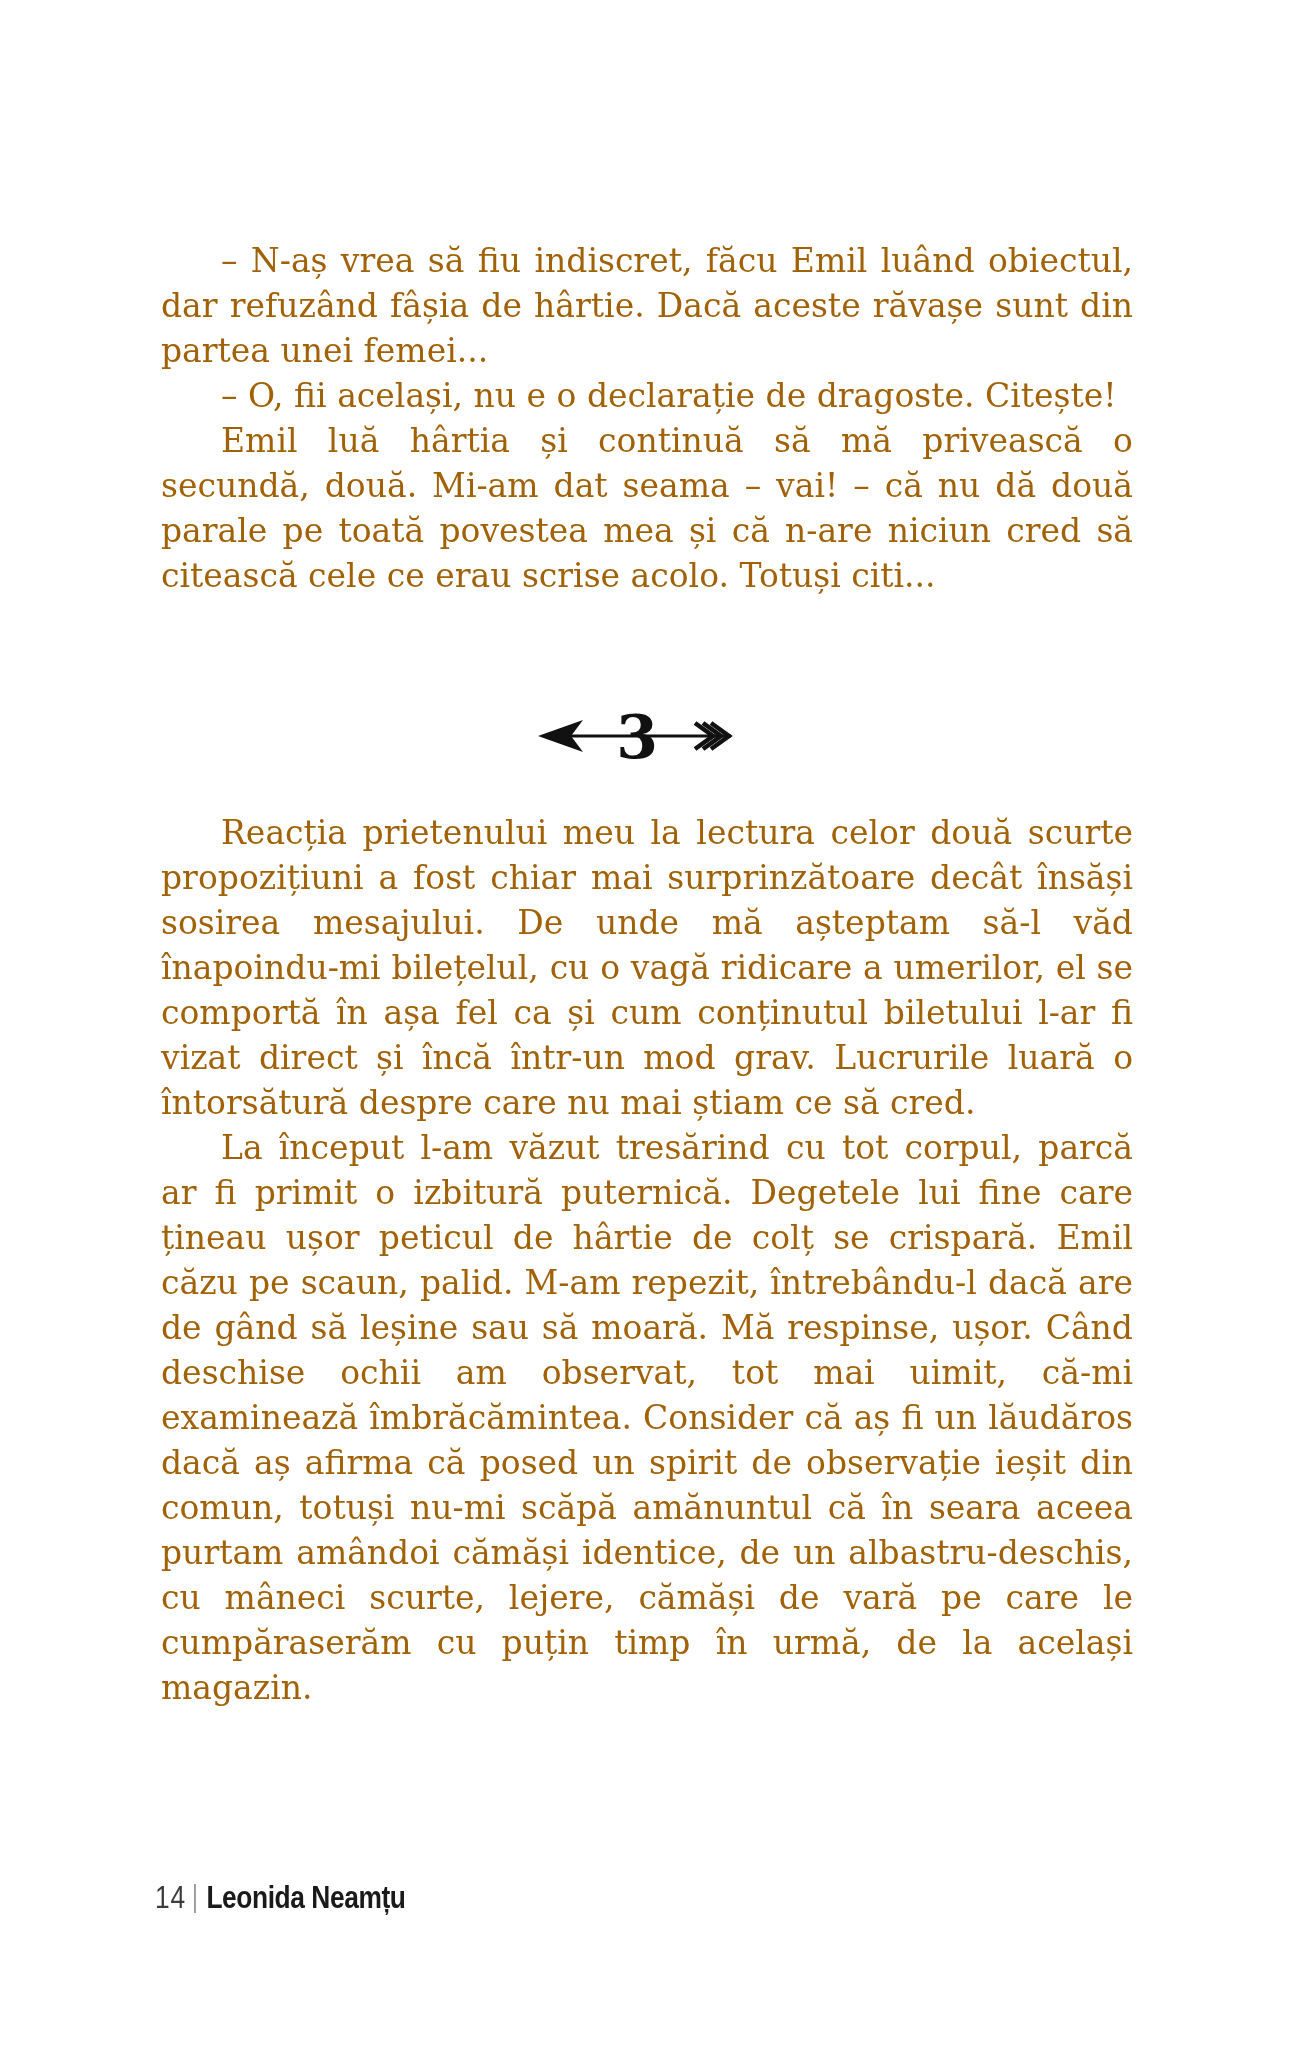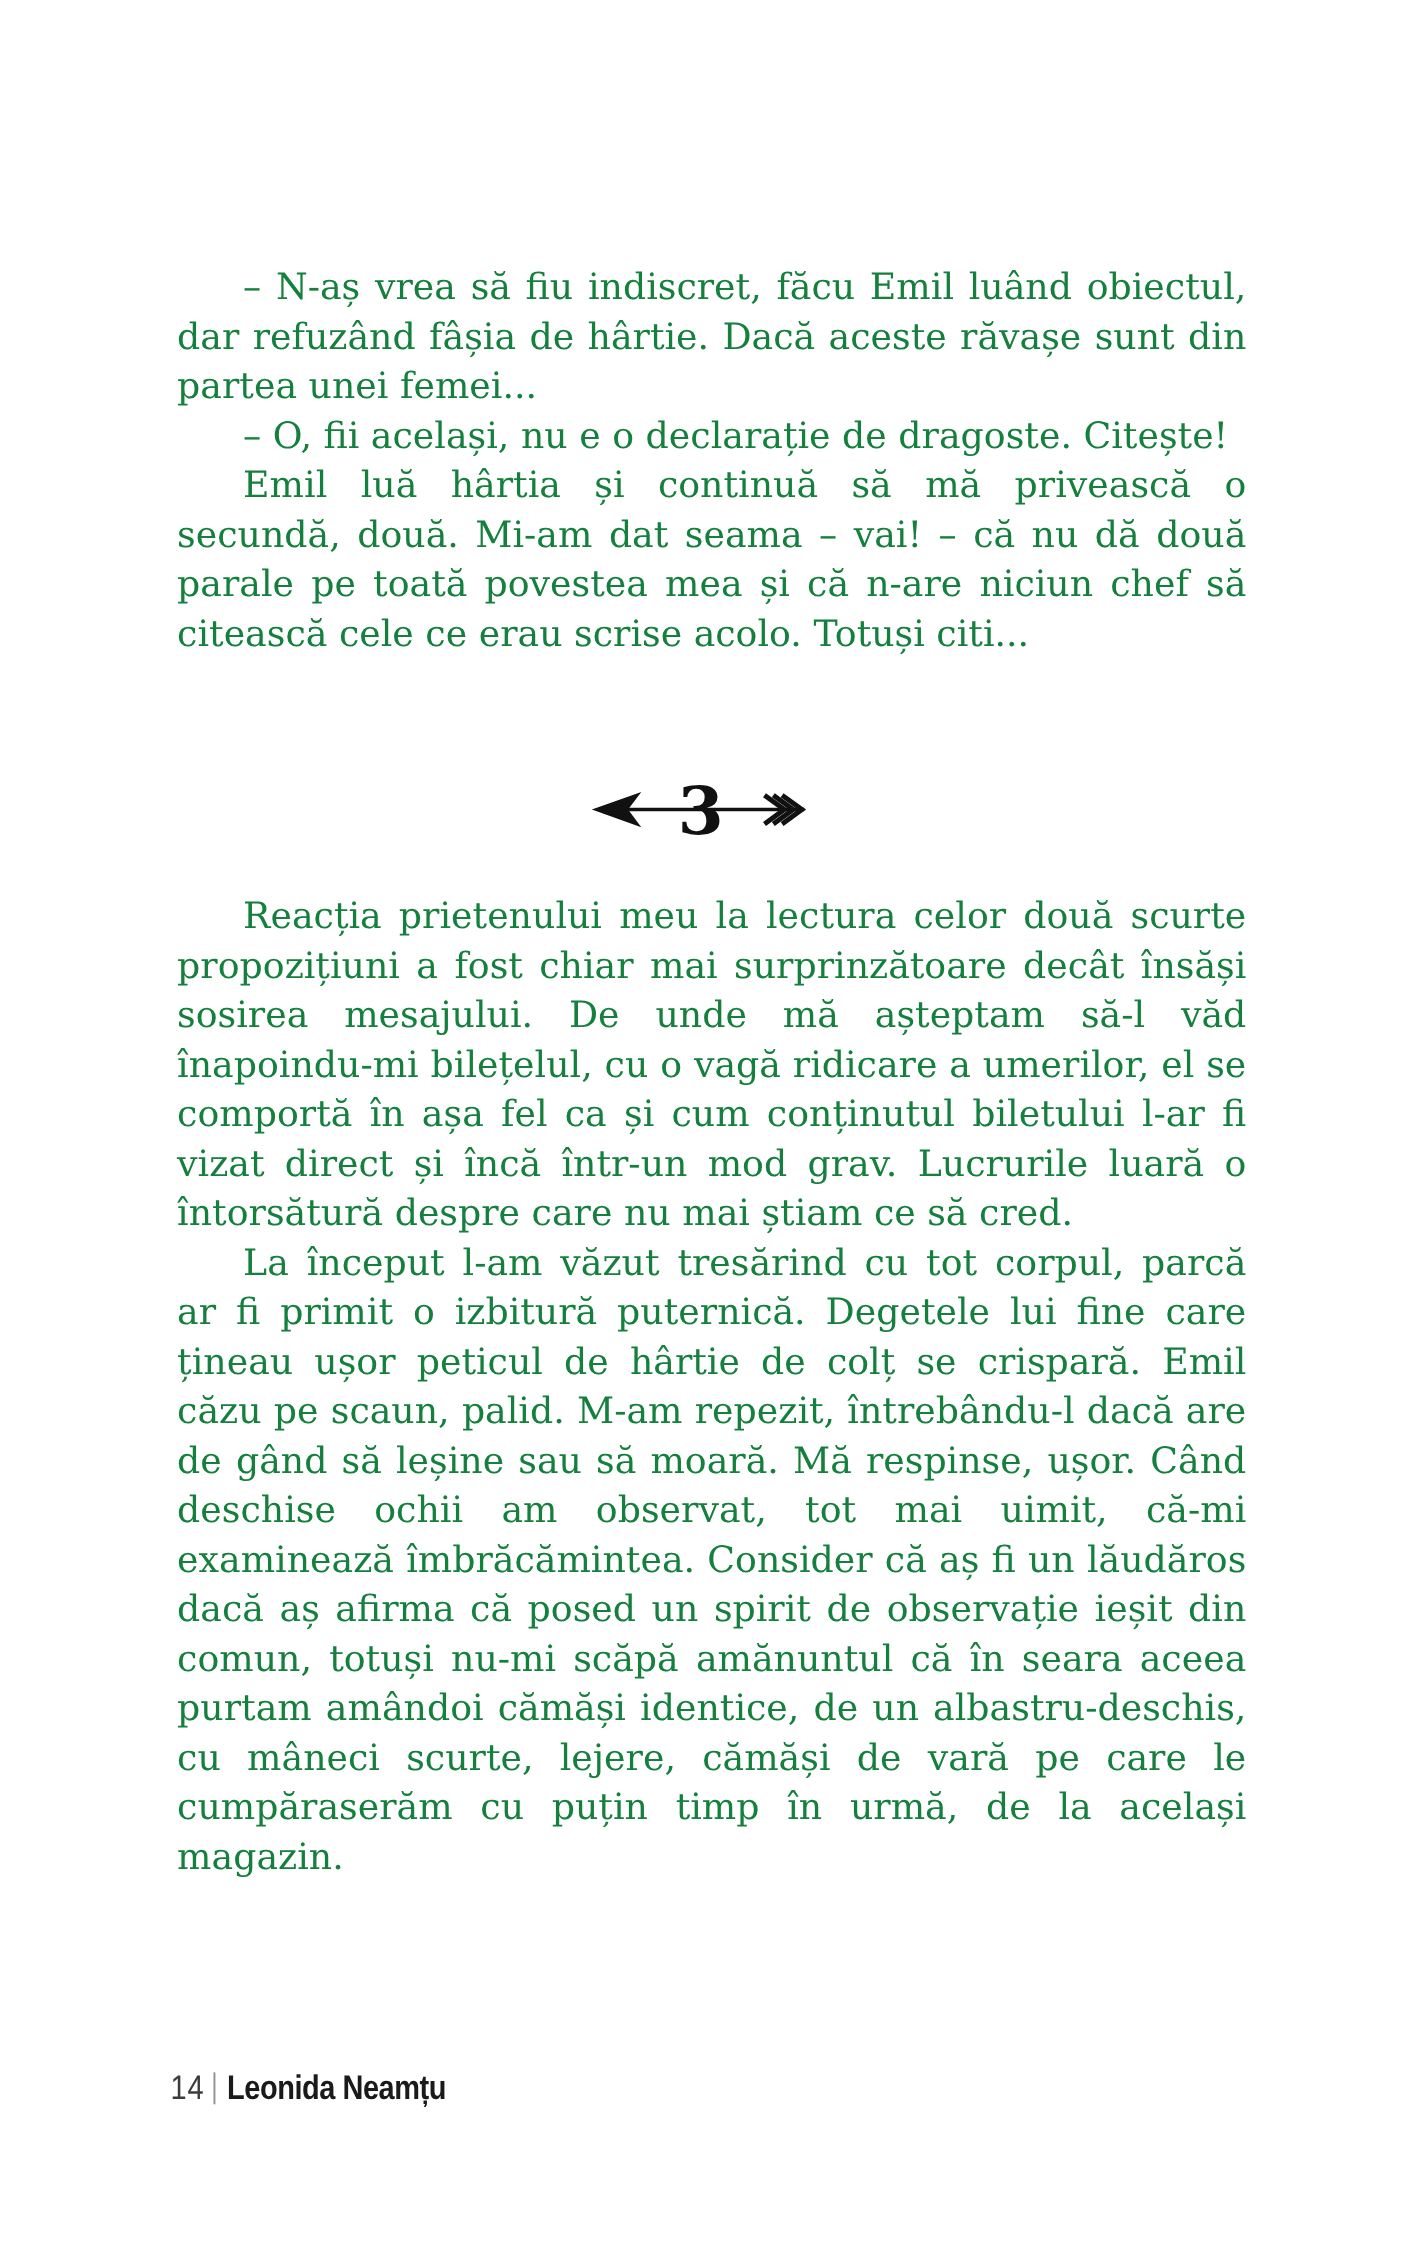--- a/index.html
+++ b/index.html
@@ -9,21 +9,21 @@
     height: 2048px;
     background: #ffffff;
     overflow: hidden;
     font-family: "DejaVu Serif", "Liberation Serif", serif;
   }
   .text-col {
     position: absolute;
     left: 161px;
     top: 238px;
     width: 972px;
-    color: #15803d;
+    color: #a16207;
     font-size: 33px;
     line-height: 45px;
     text-align: justify;
   }
   .text-col p {
     margin: 0;
     text-indent: 60px;
   }
   .chapter-divider {
     width: 200px;
@@ -64,21 +64,21 @@
 </head>
 <body>
 
 <div class="page">
 
   <div class="text-col">
 
     <div>
       <p>– N-aș vrea să fiu indiscret, făcu Emil luând obiectul, dar refuzând fâșia de hârtie. Dacă aceste răvașe sunt din partea unei femei...</p>
       <p>– O, fii același, nu e o declarație de dragoste. Citește!</p>
-      <p>Emil luă hârtia și continuă să mă privească o secundă, două. Mi-am dat seama – vai! – că nu dă două parale pe toată povestea mea și că n-are niciun chef să citească cele ce erau scrise acolo. Totuși citi...</p>
+      <p>Emil luă hârtia și continuă să mă privească o secundă, două. Mi-am dat seama – vai! – că nu dă două parale pe toată povestea mea și că n-are niciun cred să citească cele ce erau scrise acolo. Totuși citi...</p>
     </div>
 
     <div class="chapter-divider">
       <svg width="200" height="92" viewBox="0 0 200 92" xmlns="http://www.w3.org/2000/svg">
 
         <line x1="28" y1="44" x2="194" y2="44" stroke="#111111" stroke-width="3.2"></line>
 
         <polygon points="1,44 46,28 34,44 46,60" fill="#111111"></polygon>
 
         <g stroke="#111111" stroke-width="4.5" fill="none">

